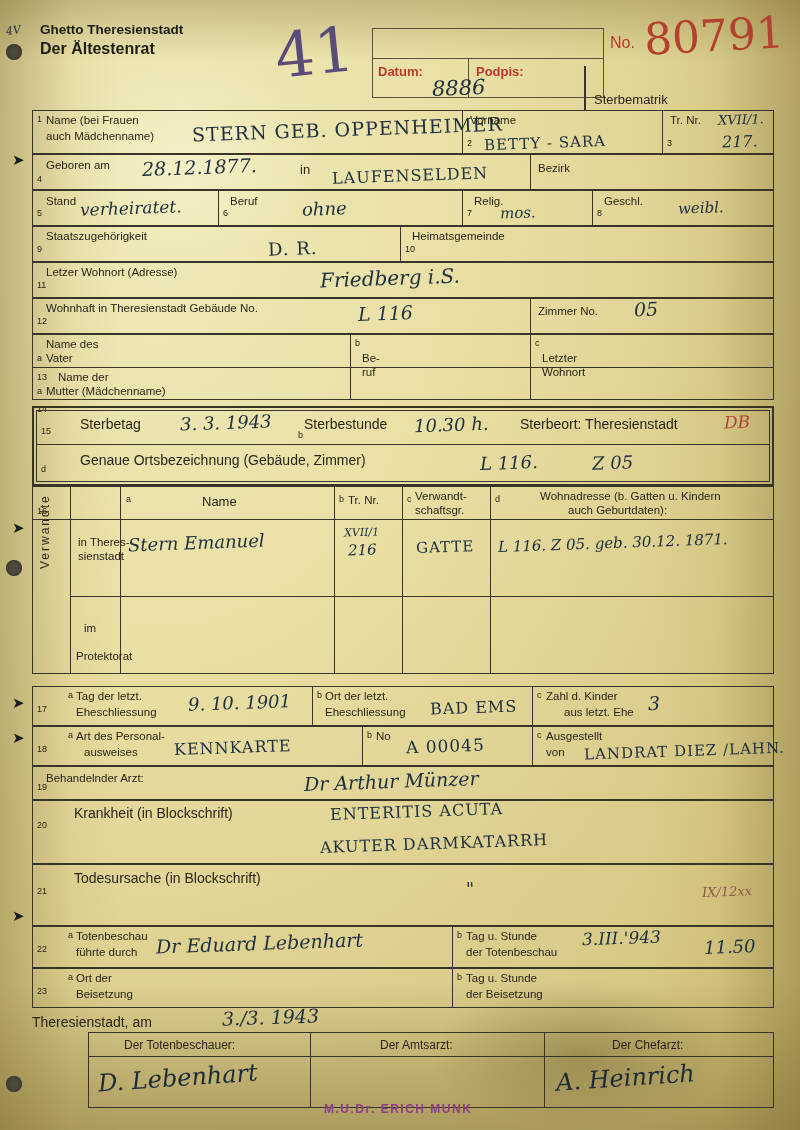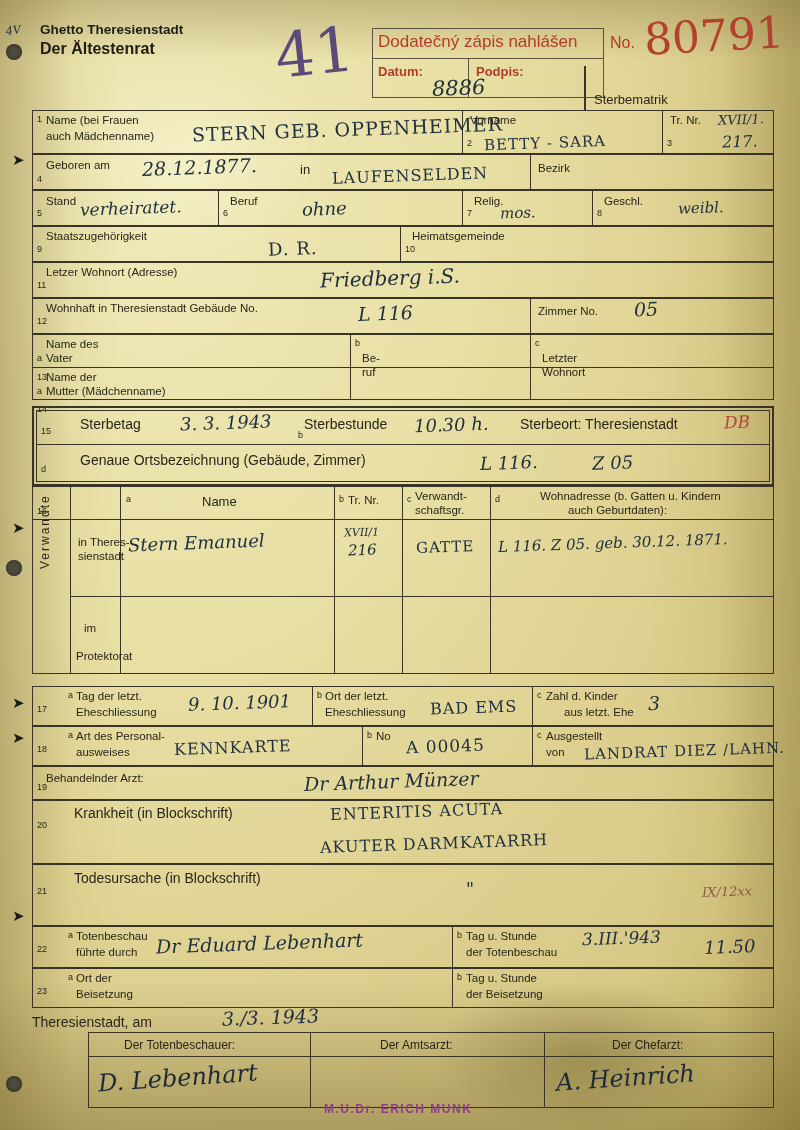--- a/index.html
+++ b/index.html
@@ -167,21 +167,20 @@
 
     <div class="hdr-bold" style="left:8px; top:8px; font-size:13.5px;">Ghetto Theresienstadt</div>
     <div class="hdr-bold" style="left:8px; top:26px; font-size:16px;">Der Ältestenrat</div>
 
 
     <div class="pencil-mark" style="left:243px; top:2px; font-size:62px; transform:rotate(-6deg); color:#5a4b78;">41</div>
 
     <div class="box" style="left:340px; top:14px; width:232px; height:70px; border-color:#5a5140;"></div>
     <div class="line" style="left:340px; top:44px; width:232px; height:1.2px; background:#5a5140;"></div>
     <div class="line" style="left:436px; top:44px; width:1.2px; height:40px; background:#5a5140;"></div>
-    <div class="red" style="left:346px; top:18px; font-size:17px;">Dodatečný zápis nahlášen</div>
     <div class="red" style="left:346px; top:50px; font-size:13px; font-weight:bold;">Datum:</div>
     <div class="red" style="left:444px; top:50px; font-size:13px; font-weight:bold;">Podpis:</div>
 
     <div class="red" style="left:578px; top:20px; font-size:16px;">No.</div>
     <div class="redbig" style="left:612px; top:-4px; font-size:44px; transform:rotate(-3deg);">80791</div>
 
     <div class="line" style="left:552px; top:52px; width:1.5px; height:44px;"></div>
     <div class="lbl" style="left:562px; top:78px; font-size:13px;">Sterbematrik</div>
     <div class="hw" style="left:400px; top:62px; font-size:21px;">8886</div>
 
@@ -271,21 +270,21 @@
 
     <div class="num" style="left:323px; top:324px;">b</div>
     <div class="lbl" style="left:330px; top:338px;">Be-</div>
     <div class="lbl" style="left:330px; top:352px;">ruf</div>
 
     <div class="num" style="left:503px; top:324px;">c</div>
     <div class="lbl" style="left:510px; top:338px;">Letzter</div>
     <div class="lbl" style="left:510px; top:352px;">Wohnort</div>
 
     <div class="num" style="left:5px; top:372px;">a</div>
-    <div class="lbl" style="left:14px; top:357px;">Name der</div>
+    <div class="lbl" style="left:14px; top:357px;padding-left:12px;">Name der</div>
     <div class="lbl" style="left:14px; top:371px;">Mutter (Mädchenname)</div>
     <div class="num" style="left:5px; top:390px;">14</div>
 
     <div class="box" style="left:0px; top:392px; width:742px; height:80px; border-width:2px;"></div>
     <div class="box" style="left:4px; top:396px; width:734px; height:72px; border-width:1.1px;"></div>
     <div class="line" style="left:4px; top:430px; width:734px; height:1.4px;"></div>
 
     <div class="num" style="left:9px; top:412px;">15</div>
     <div class="lbl big" style="left:48px; top:402px;">Sterbetag</div>
     <div class="hw" style="left:148px; top:398px; font-size:18px;">3. 3. 1943</div>
@@ -365,21 +364,21 @@
     <div class="lbl" style="left:532px; top:692px;">aus letzt. Ehe</div>
     <div class="hw" style="left:616px; top:678px; font-size:19px;">3</div>
 
     <div class="box" style="left:0px; top:712px; width:742px; height:40px;"></div>
     <div class="line" style="left:330px; top:712px; width:1.4px; height:40px;"></div>
     <div class="line" style="left:500px; top:712px; width:1.4px; height:40px;"></div>
 
     <div class="num" style="left:5px; top:730px;">18</div>
     <div class="num" style="left:36px; top:716px;">a</div>
     <div class="lbl" style="left:44px; top:716px;">Art des Personal-</div>
-    <div class="lbl" style="left:44px; top:732px;">ausweises</div>
+    <div class="lbl" style="left:52px; top:732px;">ausweises</div>
     <div class="hw caps" style="left:142px; top:724px; font-size:16px;">KENNKARTE</div>
 
     <div class="num" style="left:335px; top:716px;">b</div>
     <div class="lbl" style="left:344px; top:716px;">No</div>
     <div class="hw caps" style="left:374px; top:722px; font-size:17px;">A 00045</div>
 
     <div class="num" style="left:505px; top:716px;">c</div>
     <div class="lbl" style="left:514px; top:716px;">Ausgestellt</div>
     <div class="lbl" style="left:514px; top:732px;">von</div>
     <div class="hw caps" style="left:552px; top:728px; font-size:15px;">LANDRAT DIEZ /LAHN.</div>

